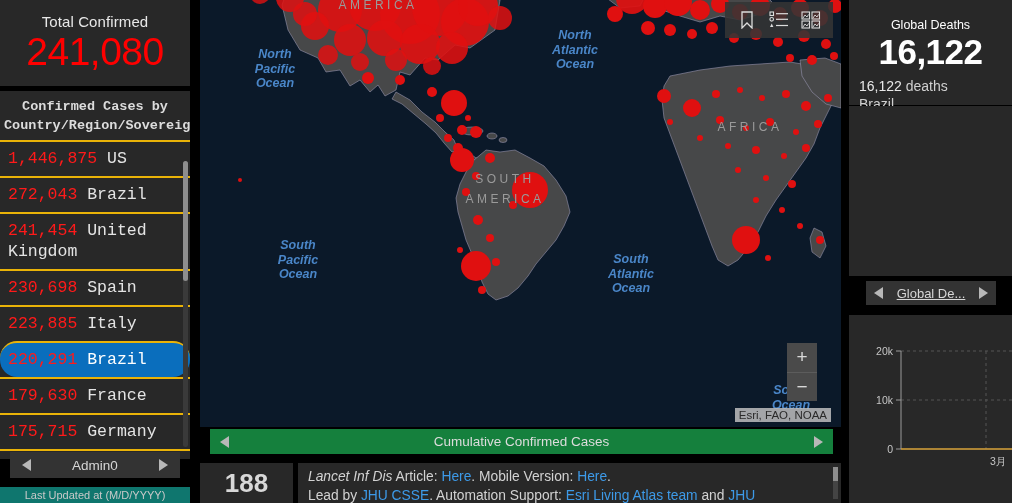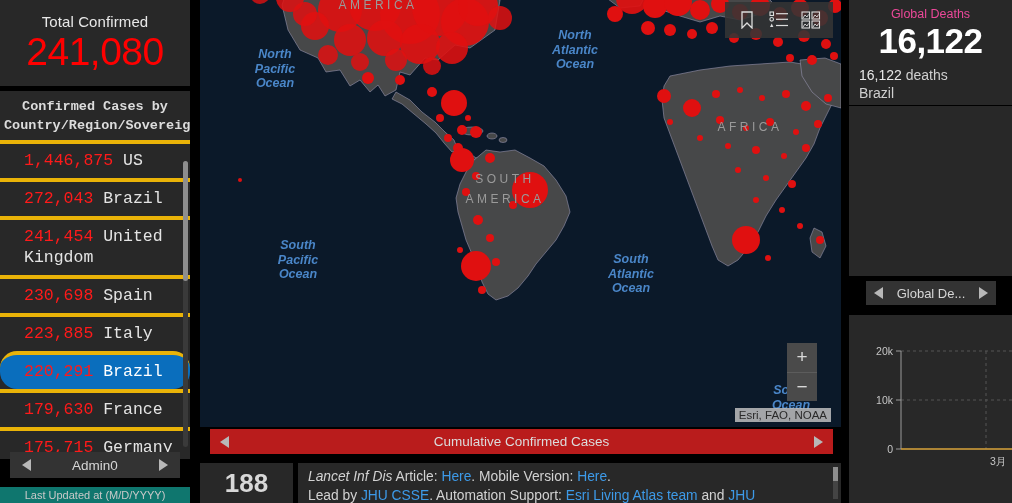--- a/index.html
+++ b/index.html
@@ -45,22 +45,22 @@
     overflow: hidden;
     font-family: Liberation Mono, monospace;
   }
   #cl-title {
     color: #dcdcdc; font-size: 13.5px; font-weight: bold;
     text-align: center; line-height: 19px;
     padding: 6px 4px 5px 4px;
   }
   #cl-rows { position: relative; }
   .cl-row {
-    border-top: 4px solid #eab308;
-    padding: 6px 8px 7px 24px;
+    border-top: 2px solid #eab308;
+    padding: 6px 8px 7px 8px;
     font-size: 16.5px; line-height: 21px;
     color: #e0e0e0;
   }
   .cl-row .num { color: #ff1a1a; }
   .cl-row .name { color: #e4e4e4; }
   .cl-row.selected { background: #0a6ebd; border-radius: 17px; }
   .cl-row.selected .num { color: #ff1a1a; }
   .cl-row.selected .name { color: #ffffff; }
 
   #cl-scrollbar {
@@ -146,21 +146,21 @@
   #attribution {
     position: absolute; right: 10px; bottom: 5px;
     background: rgba(190,190,190,.85);
     color: #2a2a2a; font-size: 11.5px;
     padding: 1px 4px; z-index: 9;
   }
 
   #map-pager {
     position: absolute; left: 210px; top: 429px;
     width: 623px; height: 25px;
-    background: #b91c1c;
+    background: #15803d;
     display: flex; align-items: center; justify-content: space-between;
     padding: 0 10px;
   }
   #map-pager .pager-label { color: #dcdcdc; font-size: 13.5px; flex:1; text-align:center; }
 
   
   #bottom-count {
     position: absolute; left: 200px; top: 463px;
     width: 93px; height: 40px;
     background: #282828;
@@ -186,22 +186,22 @@
   }
   #bl-thumb { width:5px; height:14px; background:#8e8e8e; }
 
   
   #deaths-panel {
     position: absolute; left: 849px; top: 0;
     width: 163px; height: 105px;
     background: #282828;
   }
   #deaths-panel .gd-label {
-    color: #ec4899; font-size: 12.5px; text-align: center;
-    padding-top: 7px;
+    color: #ffffff; font-size: 12.5px; text-align: center;
+    padding-top: 18px;
   }
   #deaths-panel .gd-value {
     color: #ffffff; font-size: 35px; font-weight: bold;
     text-align: center; line-height: 40px; letter-spacing: -.5px;
   }
   #deaths-panel .gd-sub {
     color: #d0d0d0; font-size: 14px; line-height: 18px;
     padding: 5px 0 0 10px;
   }
   #deaths-panel .gd-sub .gd-sub-num { color: #e8e8e8; }
@@ -212,21 +212,21 @@
     background: #282828;
   }
 
   #deaths-pager {
     position: absolute; left: 866px; top: 281px;
     width: 130px; height: 24px;
     background: #333333;
     display: flex; align-items: center; justify-content: space-between;
     padding: 0 8px;
   }
-  #deaths-pager .pager-label { color:#d6d6d6; font-size: 13px; flex:1; text-align:center;}
+  #deaths-pager .pager-label { color:#d6d6d6; font-size: 13px; flex:1; text-align:center;text-decoration:underline;}
 
   #chart-panel {
     position: absolute; left: 849px; top: 315px;
     width: 163px; height: 188px;
     background: #282828;
     overflow: hidden;
   }
   #chart-svg { position: absolute; left: 0; top: 0; }
   .axis-tick-text { fill: #c6c6c6; font-size: 10.5px; font-family: "Liberation Sans", sans-serif; }
 

